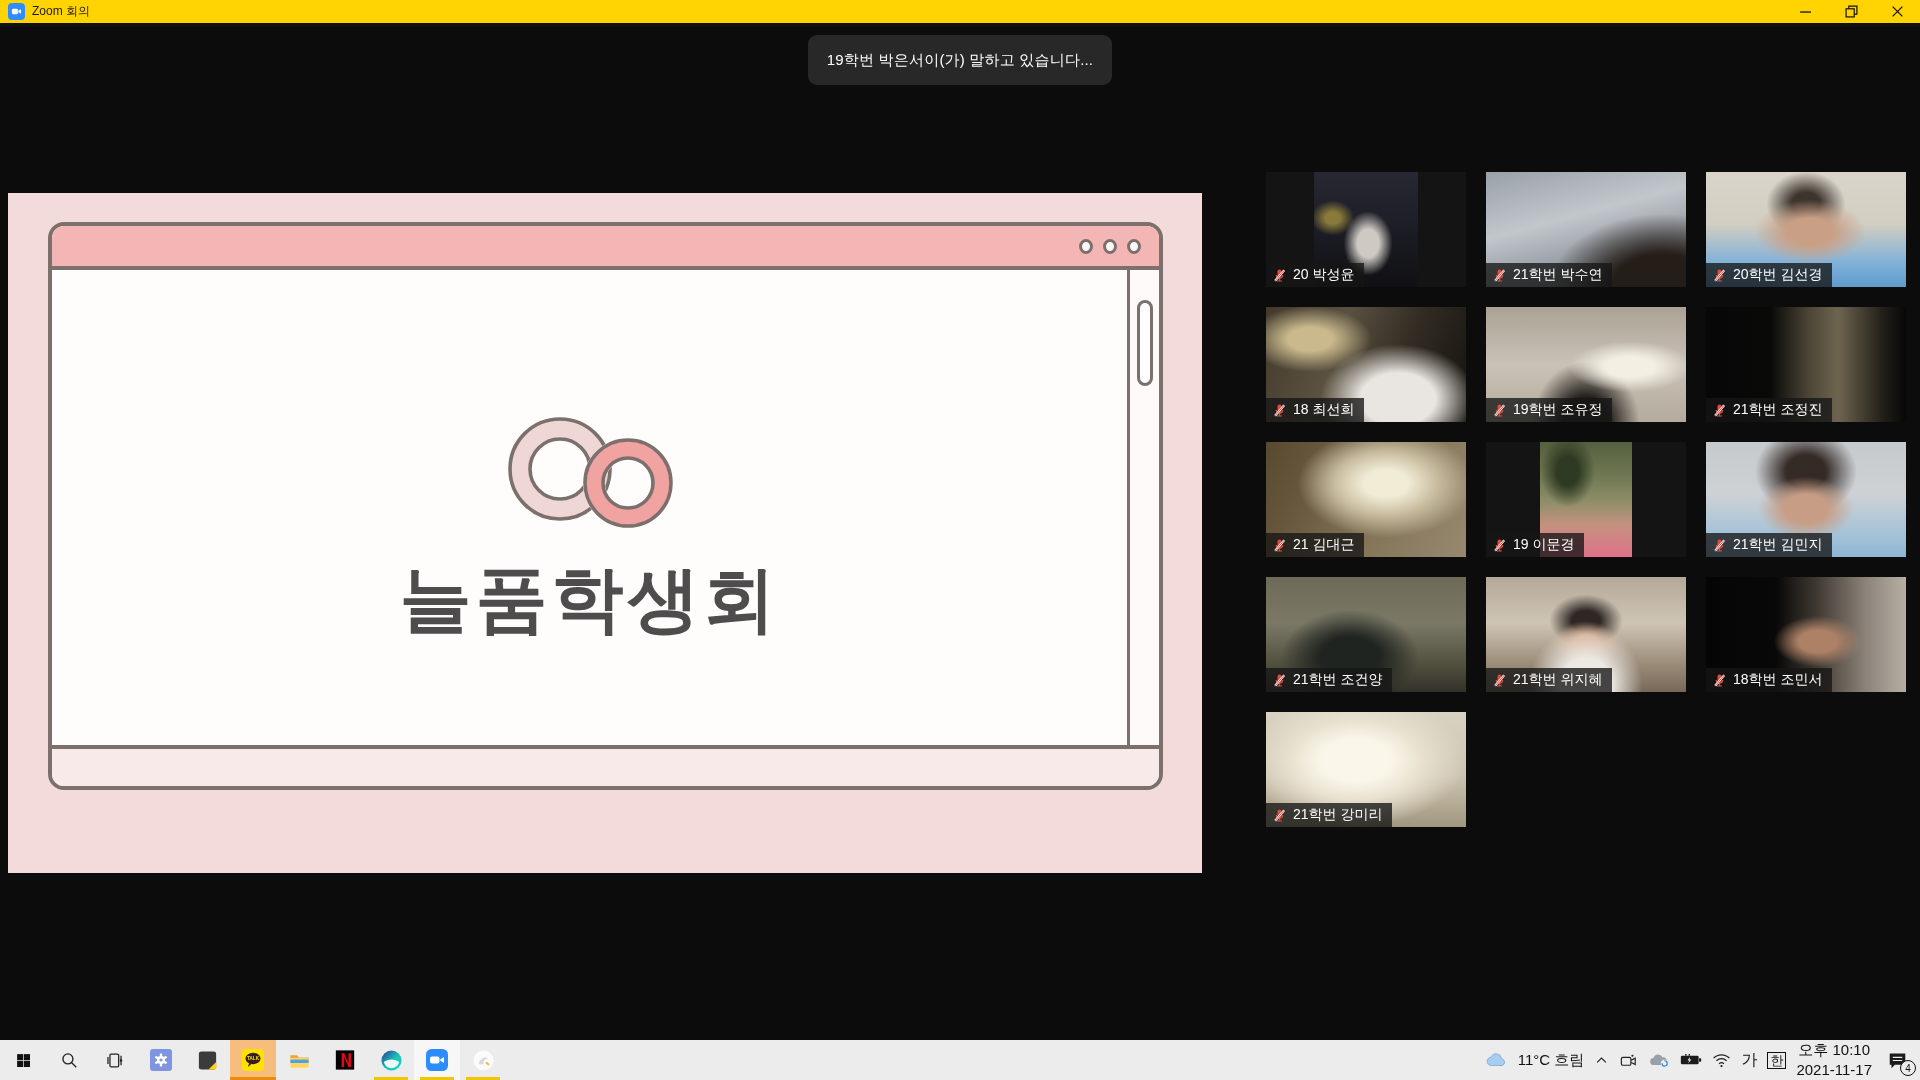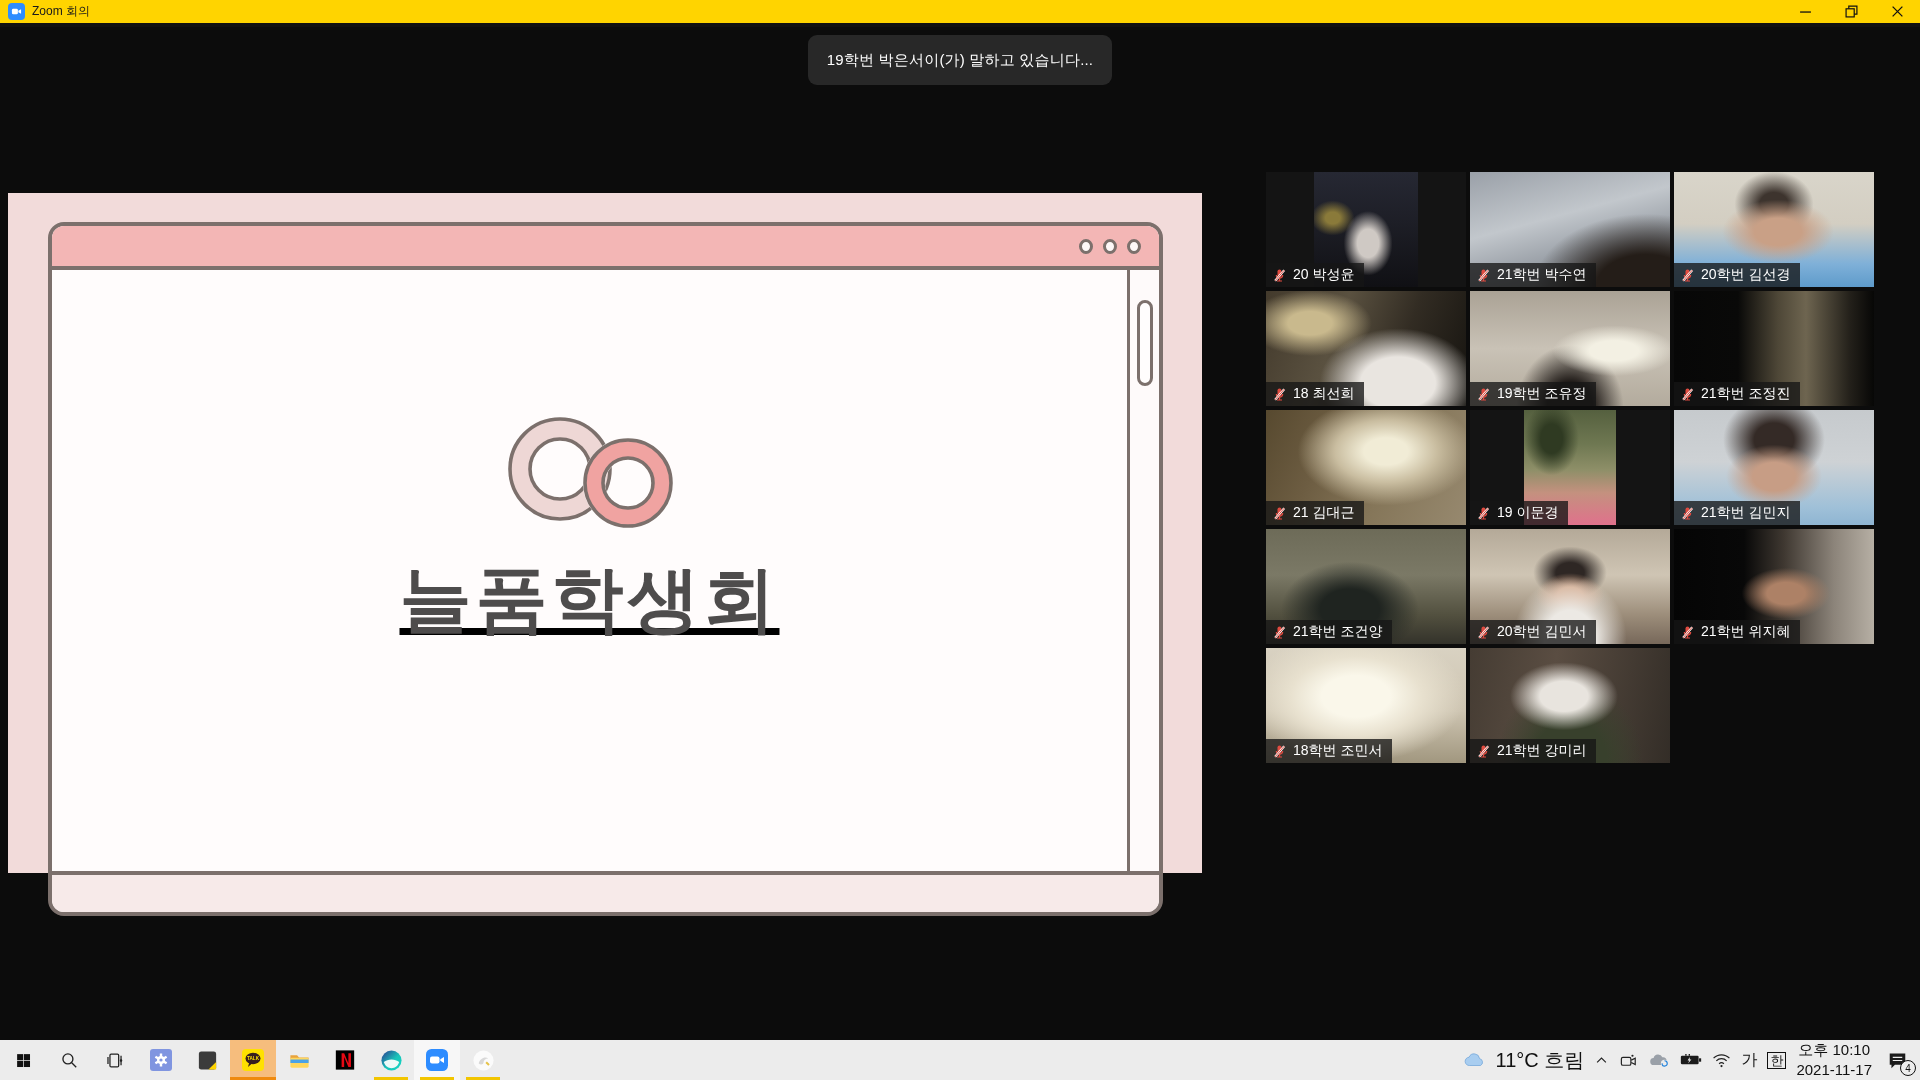--- a/index.html
+++ b/index.html
@@ -18,39 +18,39 @@
 
   
   .stage{position:absolute;top:27px;left:0;right:0;bottom:40px;background:#0c0c0c;}
 
   .toast{position:absolute;left:808px;top:8px;width:304px;height:50px;background:#282828;
     border-radius:9px;display:flex;align-items:center;justify-content:center;
     color:#fff;font-size:15px;font-weight:500;letter-spacing:.2px;}
 
   
   .slide{position:absolute;left:8px;top:166px;width:1194px;height:680px;background:#f2dbda;}
-  .bwin{position:absolute;left:40px;top:29px;width:1115px;height:694px;border:4px solid #7c706c;
+  .bwin{position:absolute;left:40px;top:29px;width:1115px;height:568px;border:4px solid #7c706c;
     border-radius:16px;box-sizing:border-box;display:flex;flex-direction:column;overflow:hidden;
-    background:#fffcfc;text-decoration:underline;}
+    background:#fffcfc;}
   .bw-titlebar{height:40px;background:#f3b6b5;border-bottom:4px solid #7c706c;display:flex;
     align-items:center;justify-content:flex-end;padding-right:18px;gap:10px;flex:0 0 auto;}
   .bw-dot{width:14px;height:15px;border-radius:50%;background:#fdf8f8;border:3px solid #7c706c;box-sizing:border-box;}
   .bw-body{flex:1;display:flex;min-height:0;}
   .bw-main{flex:1;display:flex;flex-direction:column;align-items:center;padding-top:145px;}
   .bw-scroll{width:29px;border-left:3px solid #7c706c;position:relative;background:#fefafa;flex:0 0 auto;}
   .bw-thumb{position:absolute;top:30px;left:50%;transform:translateX(-50%);width:16px;height:86px;
     border:3px solid #7c706c;border-radius:9px;background:#fffdfd;box-sizing:border-box;}
   .bw-footer{height:37px;background:#f7eae9;border-top:4px solid #7c706c;flex:0 0 auto;}
   .slide-line{font-size:72px;font-weight:800;color:#4e4c4c;letter-spacing:4px;line-height:1.18;
     text-align:center;white-space:nowrap;}
   .rings{margin-bottom:20px;}
 
   
   .grid{position:absolute;left:1266px;top:145px;display:grid;
-    grid-template-columns:repeat(3,200px);grid-auto-rows:115px;gap:4px;border-radius:17px;}
+    grid-template-columns:repeat(3,200px);grid-auto-rows:115px;gap:20px;border-radius:17px;}
   .tile{position:relative;background:#141414;overflow:hidden;}
   .vid{position:absolute;inset:0;}
   .plabel{position:absolute;left:0;bottom:0;display:flex;align-items:center;gap:6px;
     background:rgba(22,22,22,.78);padding:3px 10px 3px 6px;max-width:96%;}
   .pname{color:#fff;font-size:14px;white-space:nowrap;}
   .micoff{width:15px;height:15px;flex:0 0 auto;}
 
   
   .tile:nth-child(1) .vid{left:24%;width:52%;background:
     radial-gradient(ellipse at 52% 62%,#cfc9c4 0 14%,transparent 32%),
@@ -119,21 +119,21 @@
 
   
   .taskbar{position:absolute;left:0;right:0;bottom:0;height:40px;background:#ececec;
     display:flex;align-items:stretch;}
   .tk-btn{width:46px;display:flex;align-items:center;justify-content:center;position:relative;}
   .tk-btn.run::after{content:"";position:absolute;left:6px;right:6px;bottom:0;height:3px;background:#f2c500;}
   .tk-btn.kakao-active{background:#f6bd7d;}
   .tk-btn.kakao-active::after{content:"";position:absolute;left:0;right:0;bottom:0;height:3px;background:#ef8a0e;}
   .tk-btn.zoom-active{background:#f7f7f7;}
   .tray{margin-left:auto;display:flex;align-items:center;gap:10px;padding-right:8px;}
-  .tray-txt{font-size:20px;color:#111;}
+  .tray-txt{font-size:15px;color:#111;}
   .ime-han{font-size:13px;color:#111;border:1.5px solid #111;padding:0 2px;line-height:15px;}
   .clock{display:flex;flex-direction:column;align-items:center;justify-content:center;
     font-size:15px;color:#111;line-height:1.35;}
   .notif{position:relative;width:30px;height:26px;display:flex;align-items:center;justify-content:center;}
   .notif-badge{position:absolute;right:-4px;bottom:-3px;width:16px;height:16px;border-radius:50%;
     background:#ededed;border:1.5px solid #111;box-sizing:border-box;font-size:10px;color:#111;
     display:flex;align-items:center;justify-content:center;}
 </style>
 </head>
 <body>
@@ -310,32 +310,20 @@
       <div class="tile">
         <div class="vid"></div>
         <div class="plabel">
           <svg class="micoff" viewBox="0 0 24 24">
             <path fill="#e04b40" d="M12 2.5a3.2 3.2 0 0 1 3.2 3.2v5.4a3.2 3.2 0 0 1-6.4 0V5.7A3.2 3.2 0 0 1 12 2.5z"></path>
             <path fill="#e04b40" d="M6 11.3h2.1a3.9 3.9 0 0 0 7.8 0H18a6 6 0 0 1-5 5.9v2.6h3v1.7H8v-1.7h3v-2.6a6 6 0 0 1-5-5.9z"></path>
             <path d="M5 20.5 19.5 3.5" stroke="#fff" stroke-width="3.4" fill="none"></path>
             <path d="M5 20.5 19.5 3.5" stroke="#e04b40" stroke-width="1.6" fill="none"></path>
           </svg>
           <span class="pname">21학번 조건양</span>
-        </div>
-      </div>
-      <div class="tile">
-        <div class="vid"></div>
-        <div class="plabel">
-          <svg class="micoff" viewBox="0 0 24 24">
-            <path fill="#e04b40" d="M12 2.5a3.2 3.2 0 0 1 3.2 3.2v5.4a3.2 3.2 0 0 1-6.4 0V5.7A3.2 3.2 0 0 1 12 2.5z"></path>
-            <path fill="#e04b40" d="M6 11.3h2.1a3.9 3.9 0 0 0 7.8 0H18a6 6 0 0 1-5 5.9v2.6h3v1.7H8v-1.7h3v-2.6a6 6 0 0 1-5-5.9z"></path>
-            <path d="M5 20.5 19.5 3.5" stroke="#fff" stroke-width="3.4" fill="none"></path>
-            <path d="M5 20.5 19.5 3.5" stroke="#e04b40" stroke-width="1.6" fill="none"></path>
-          </svg>
-          <span class="pname">20학번 김민서</span>
         </div>
       </div>
       <div class="tile">
         <div class="vid"></div>
         <div class="plabel">
           <svg class="micoff" viewBox="0 0 24 24">
             <path fill="#e04b40" d="M12 2.5a3.2 3.2 0 0 1 3.2 3.2v5.4a3.2 3.2 0 0 1-6.4 0V5.7A3.2 3.2 0 0 1 12 2.5z"></path>
             <path fill="#e04b40" d="M6 11.3h2.1a3.9 3.9 0 0 0 7.8 0H18a6 6 0 0 1-5 5.9v2.6h3v1.7H8v-1.7h3v-2.6a6 6 0 0 1-5-5.9z"></path>
             <path d="M5 20.5 19.5 3.5" stroke="#fff" stroke-width="3.4" fill="none"></path>
             <path d="M5 20.5 19.5 3.5" stroke="#e04b40" stroke-width="1.6" fill="none"></path>

